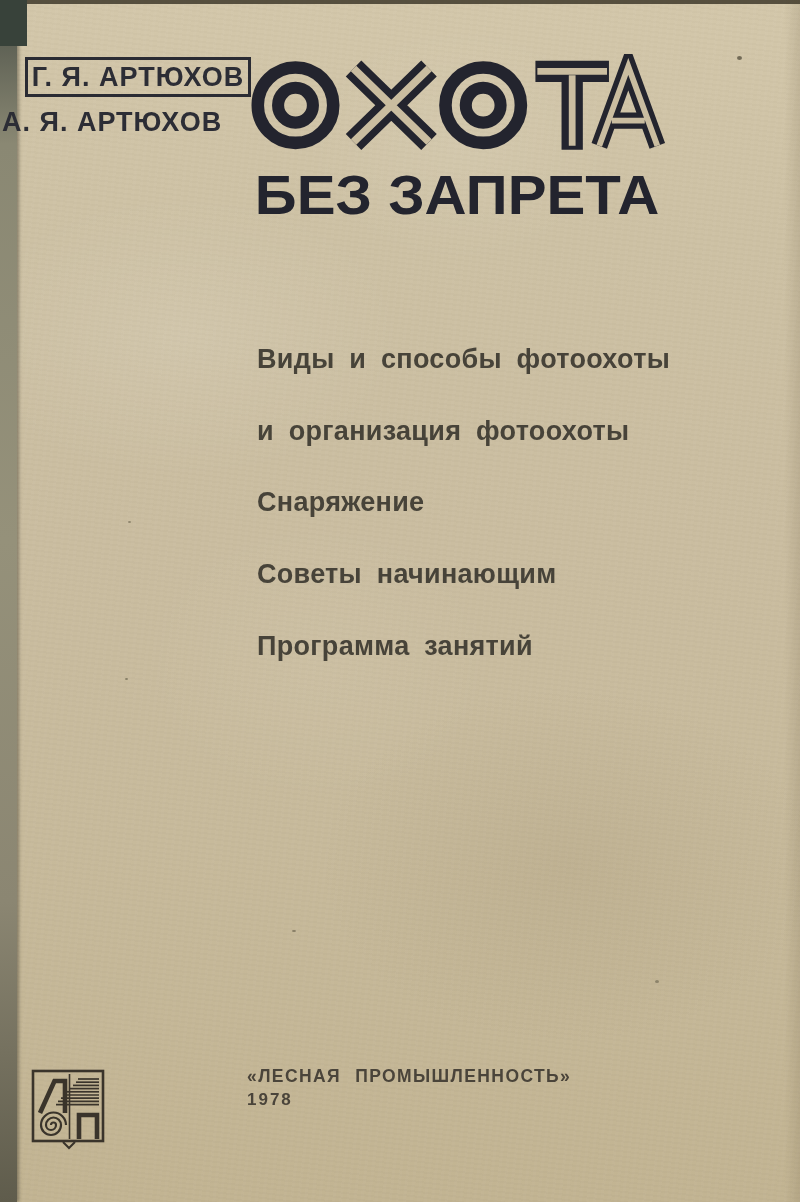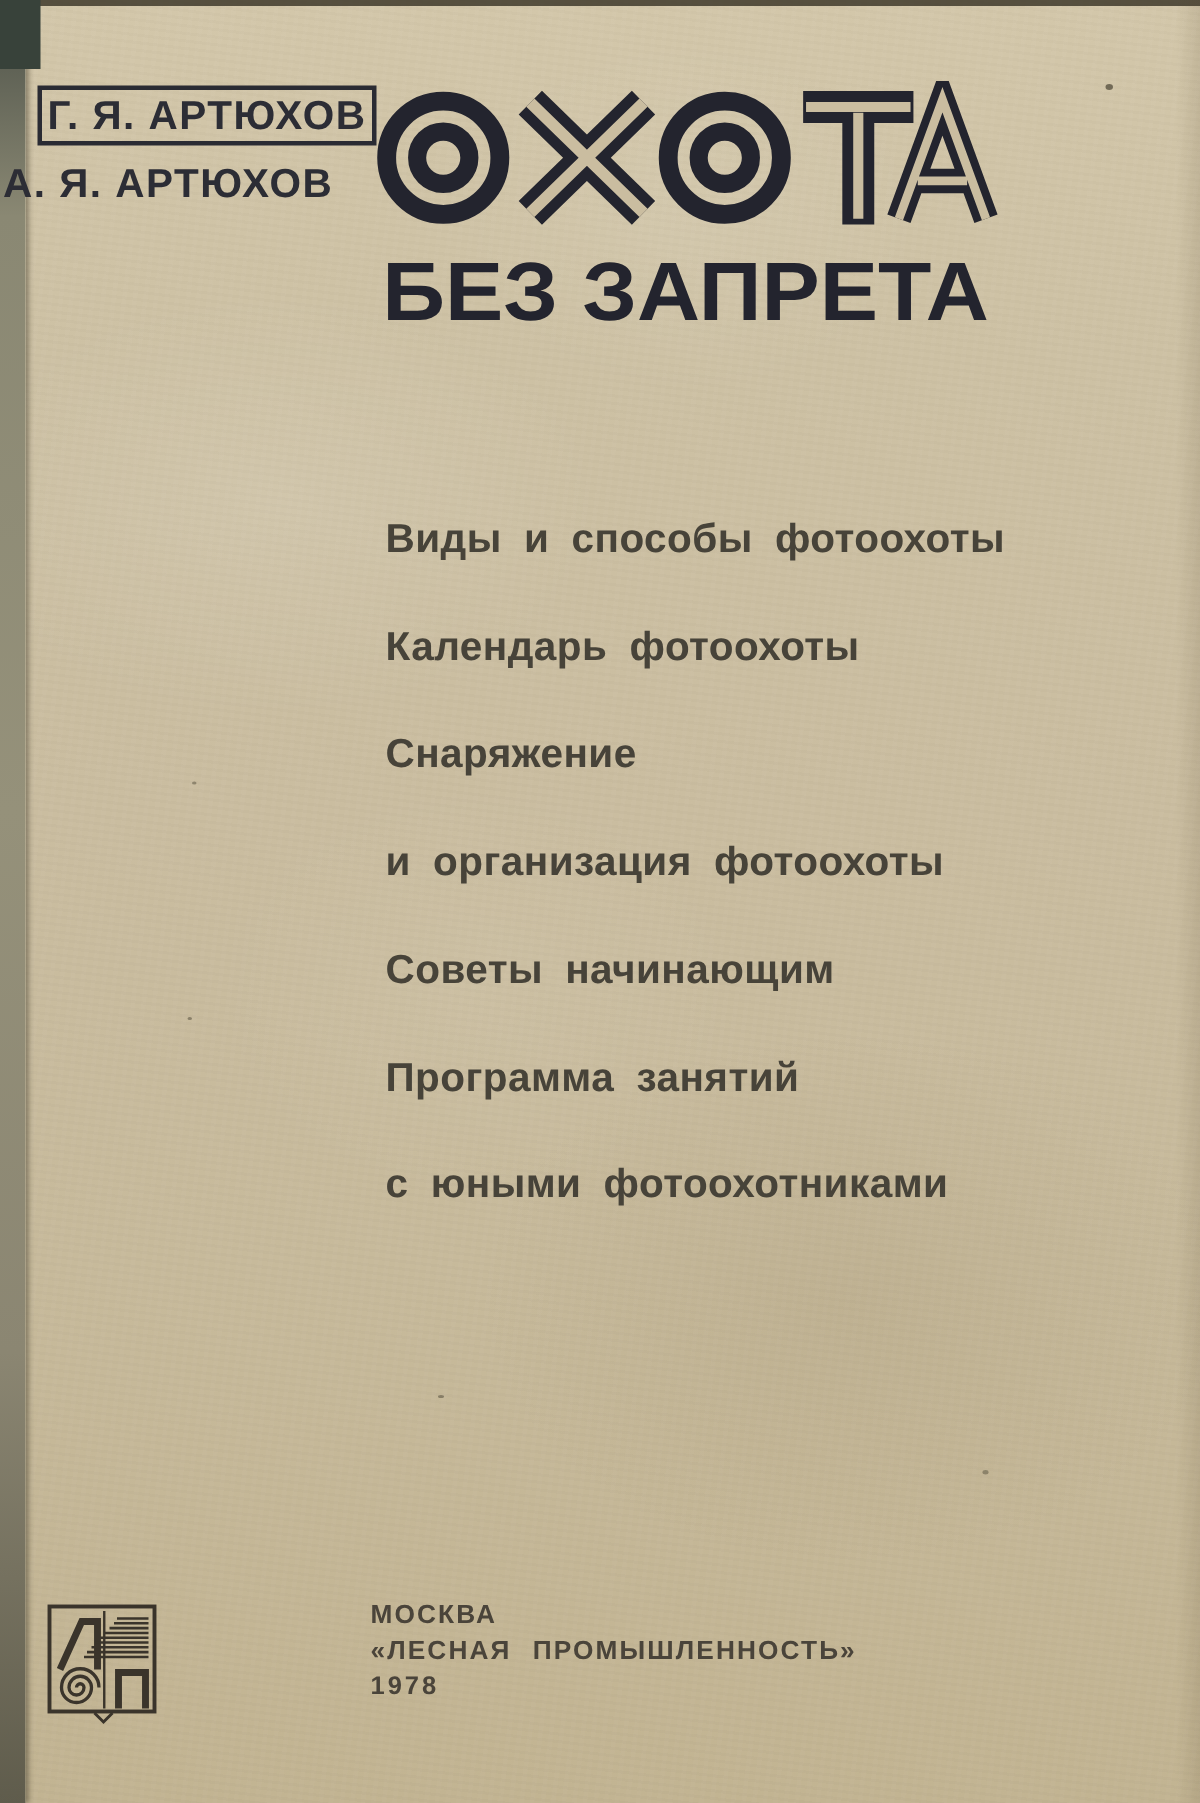--- a/index.html
+++ b/index.html
@@ -89,26 +89,24 @@
       <path d="M360 92 L390 10 L420 92 M371 66 H409" stroke="#23242e" stroke-width="17"></path>
       <path d="M360 92 L390 10 L420 92 M373 66 H407" stroke="#cabda0" stroke-width="6"></path>
     </g>
 
     <text x="4" y="162" font-family="Liberation Sans, sans-serif" font-size="57" font-weight="bold" fill="#23242e" textLength="418" lengthAdjust="spacingAndGlyphs">БЕЗ ЗАПРЕТА</text>
   </svg>
 
 
   <div class="contents">
     <div>Виды и способы фотоохоты</div>
-    <div>Календарь фотоохоты</div>
+    <div>и организация фотоохоты</div>
     <div>Снаряжение</div>
-    <div>и организация фотоохоты</div>
     <div>Советы начинающим</div>
     <div>Программа занятий</div>
-    <div>с юными фотоохотниками</div>
   </div>
 
   <svg class="logo-svg" width="76" height="82" viewBox="0 0 76 82" aria-label="lesnaya-promyshlennost-publisher-logo">
     <g fill="none" stroke="#3a342b">
       <rect x="2" y="2" width="70" height="70" stroke-width="2.6"></rect>
       <line x1="38.5" y1="5" x2="38.5" y2="70" stroke-width="1.6"></line>
 
       <path d="M9 44 L23.5 12 H34 V44" stroke-width="4.6"></path>
 
       <g stroke-width="1.7">
@@ -130,18 +128,17 @@
         a10 10 0 0 1 -20 0
         a12.5 12.5 0 0 1 25 0"></path>
 
       <path d="M48 70 V46 H66 V70" stroke-width="4.6"></path>
 
       <path d="M32 73 l6 6 l6 -6" stroke-width="2"></path>
     </g>
   </svg>
 
   <div class="imprint">
-    <div>МОСКВА</div>
     <div>«ЛЕСНАЯ ПРОМЫШЛЕННОСТЬ»</div>
     <div class="year">1978</div>
   </div>
 
 </div>
 
 </body></html>

